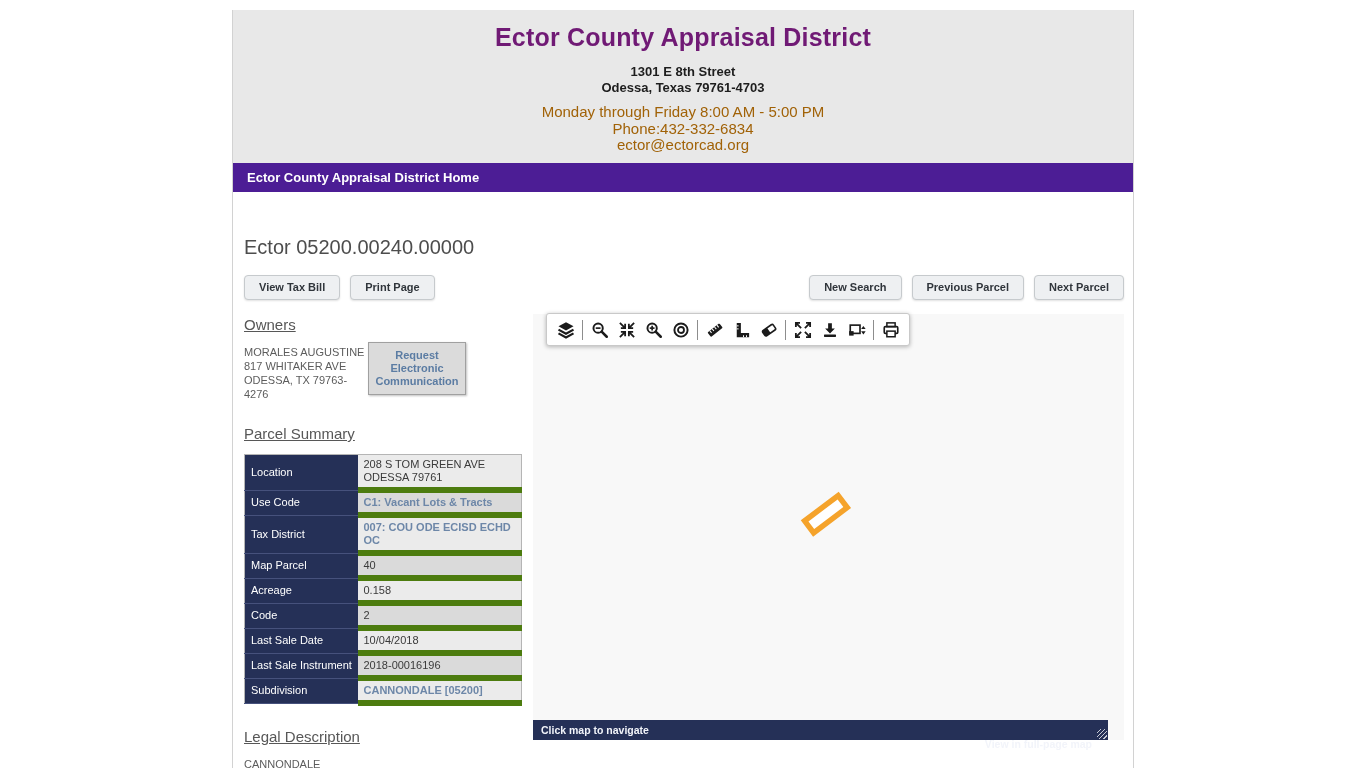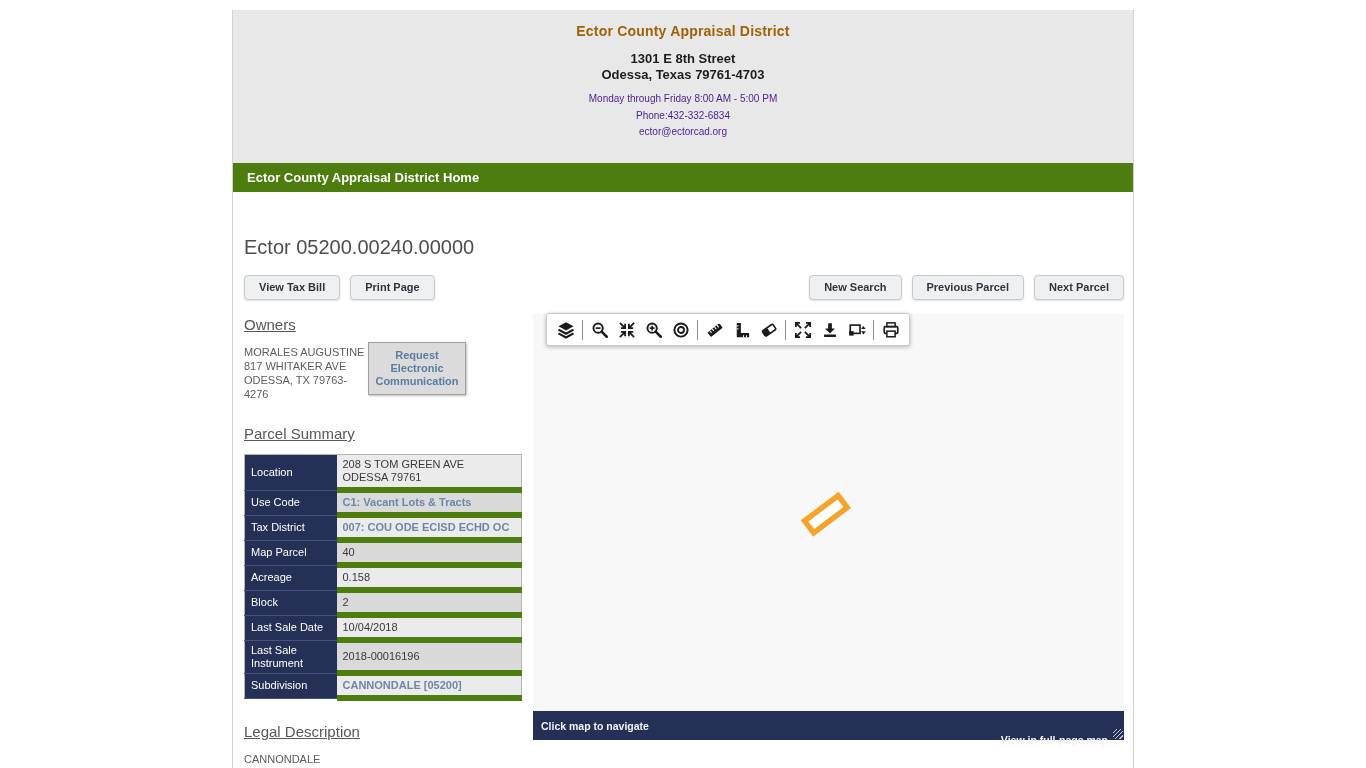--- a/index.html
+++ b/index.html
@@ -8,26 +8,26 @@
     width:1366px; height:768px; background:#ffffff; overflow:hidden;
     font-family:"Liberation Sans", sans-serif;
   }
   .container {
     width:902px; margin:10px auto 0; height:758px;
     border-left:1px solid #d2d2d2; border-right:1px solid #d2d2d2;
     background:#fff;
   }
   
   .site-header { background:#e8e8e8; height:153px; text-align:center; padding-top:13px; }
-  .site-title { margin:0 16px 12px; font-size:14px; font-weight:700; color:#a16207; letter-spacing:.2px; }
+  .site-title { margin:0 16px 12px; font-size:25px; font-weight:700; color:#701a75; letter-spacing:.2px; }
   .addr-line { font-size:13px; font-weight:700; color:#1d1d1d; line-height:16px; }
-  .info-line { font-size:10px; font-weight:400; color:#4c1d95; line-height:16.5px; }
+  .info-line { font-size:15px; font-weight:400; color:#a16207; line-height:16.5px; }
   .info-first { margin-top:8px; }
   
-  .nav-bar { background:#4d7c0f; height:29px; display:flex; align-items:center; padding-left:14px; }
+  .nav-bar { background:#4c1d95; height:29px; display:flex; align-items:center; padding-left:14px; }
   .nav-link { color:#ffffff; font-size:13px; font-weight:700; cursor:pointer; text-decoration:none; }
   
   .content { padding:0 9px 0 11px; }
   .page-title { margin:44px 0 0; font-size:20px; font-weight:400; color:#4d4d4d; }
   .btn-row { display:flex; justify-content:space-between; margin-top:16px; }
   .btn-group { display:flex; gap:10px; }
   .btn {
     background:#eef0f2; border:1px solid #c6cacd; border-radius:4px;
     font-size:11px; font-weight:700; color:#30353b; padding:0 14px; height:25px;
     line-height:23px; box-shadow:0 1px 2px rgba(0,0,0,.12); cursor:pointer;
@@ -43,40 +43,40 @@
   .owner-address { width:124px; font-size:11px; color:#5c5c5c; line-height:14px; }
   .request-btn {
     width:98px; background:#dbdbdb; border:1px solid #a0a0a0; color:#5b7ca3;
     font-size:11px; font-weight:700; text-align:center; padding:6px 3px;
     line-height:13px; box-shadow:1px 1px 2px rgba(0,0,0,.25); cursor:pointer;
     margin-top:-3px; font-family:"Liberation Sans", sans-serif;
   }
   .heading-summary { margin-top:24px; }
   .summary-table { width:278px; border-collapse:collapse; font-size:11px; margin-top:10px; border:1px solid #b5b5b5; }
   .summary-table td { padding:3px 4px 3px 6px; vertical-align:middle; line-height:13px; }
-  td.lbl { background:#253057; color:#ffffff; width:92px; border-bottom:1px solid #46517c; }
+  td.lbl { background:#253057; color:#ffffff; width:113px; border-bottom:1px solid #46517c; }
   td.val { color:#3a3a3a; border-bottom:6px solid #4d7c0f; white-space:pre-line; }
   tr:nth-child(odd)  td.val { background:#ebebeb; }
   tr:nth-child(even) td.val { background:#dadada; }
   td.val.link { color:#6d87a8; font-weight:700; cursor:pointer; }
   .heading-legal { margin-top:22px; }
   .legal-lines { font-size:11px; color:#5c5c5c; line-height:14px; white-space:pre-line; }
   
   .map-panel { flex:1; margin-top:14px; position:relative; height:426px; background:#f8f8f8; cursor:pointer; }
   .map-toolbar {
     position:absolute; top:-1px; left:13px; height:33px; background:#ffffff;
     border:1px solid #c9c9c9; border-radius:3px; box-shadow:0 1px 4px rgba(0,0,0,.28);
     display:flex; align-items:center; padding:0 5px;
   }
   .tool { width:27px; height:27px; display:flex; align-items:center; justify-content:center; cursor:pointer; }
   .tool svg { display:block; }
   .sep { width:1px; height:20px; background:#8d8d8d; margin:0 3px; flex:none; }
   .parcel-shape { position:absolute; left:254px; top:160px; }
   .map-footer {
-    position:absolute; left:0; right:0; bottom:0; height:29px; background:#253057;
+    position:absolute; left:0; right:16px; bottom:0; height:20px; background:#253057;
     display:flex; justify-content:space-between; align-items:center; padding:0 8px;
   }
   .map-footer-left { color:#f2f4fa; font-size:10.5px; font-weight:700; }
   .map-footer-right { color:#f2f4fa; font-size:10.5px; font-weight:700; cursor:pointer; margin-right:8px;margin-top:28px; }
   .grip {
     position:absolute; right:1px; bottom:1px; width:10px; height:10px;
     background:repeating-linear-gradient(-45deg, transparent 0 2px, rgba(255,255,255,.75) 2px 3px);
   }
 </style>
 </head>
@@ -145,21 +145,21 @@
             </tr>
             <tr>
               <td class="lbl">Map Parcel</td>
               <td class="val">40</td>
             </tr>
             <tr>
               <td class="lbl">Acreage</td>
               <td class="val">0.158</td>
             </tr>
             <tr>
-              <td class="lbl">Block</td>
+              <td class="lbl">Code</td>
               <td class="val">2</td>
             </tr>
             <tr>
               <td class="lbl">Last Sale Date</td>
               <td class="val">10/04/2018</td>
             </tr>
             <tr>
               <td class="lbl">Last Sale Instrument</td>
               <td class="val">2018-00016196</td>
             </tr>

